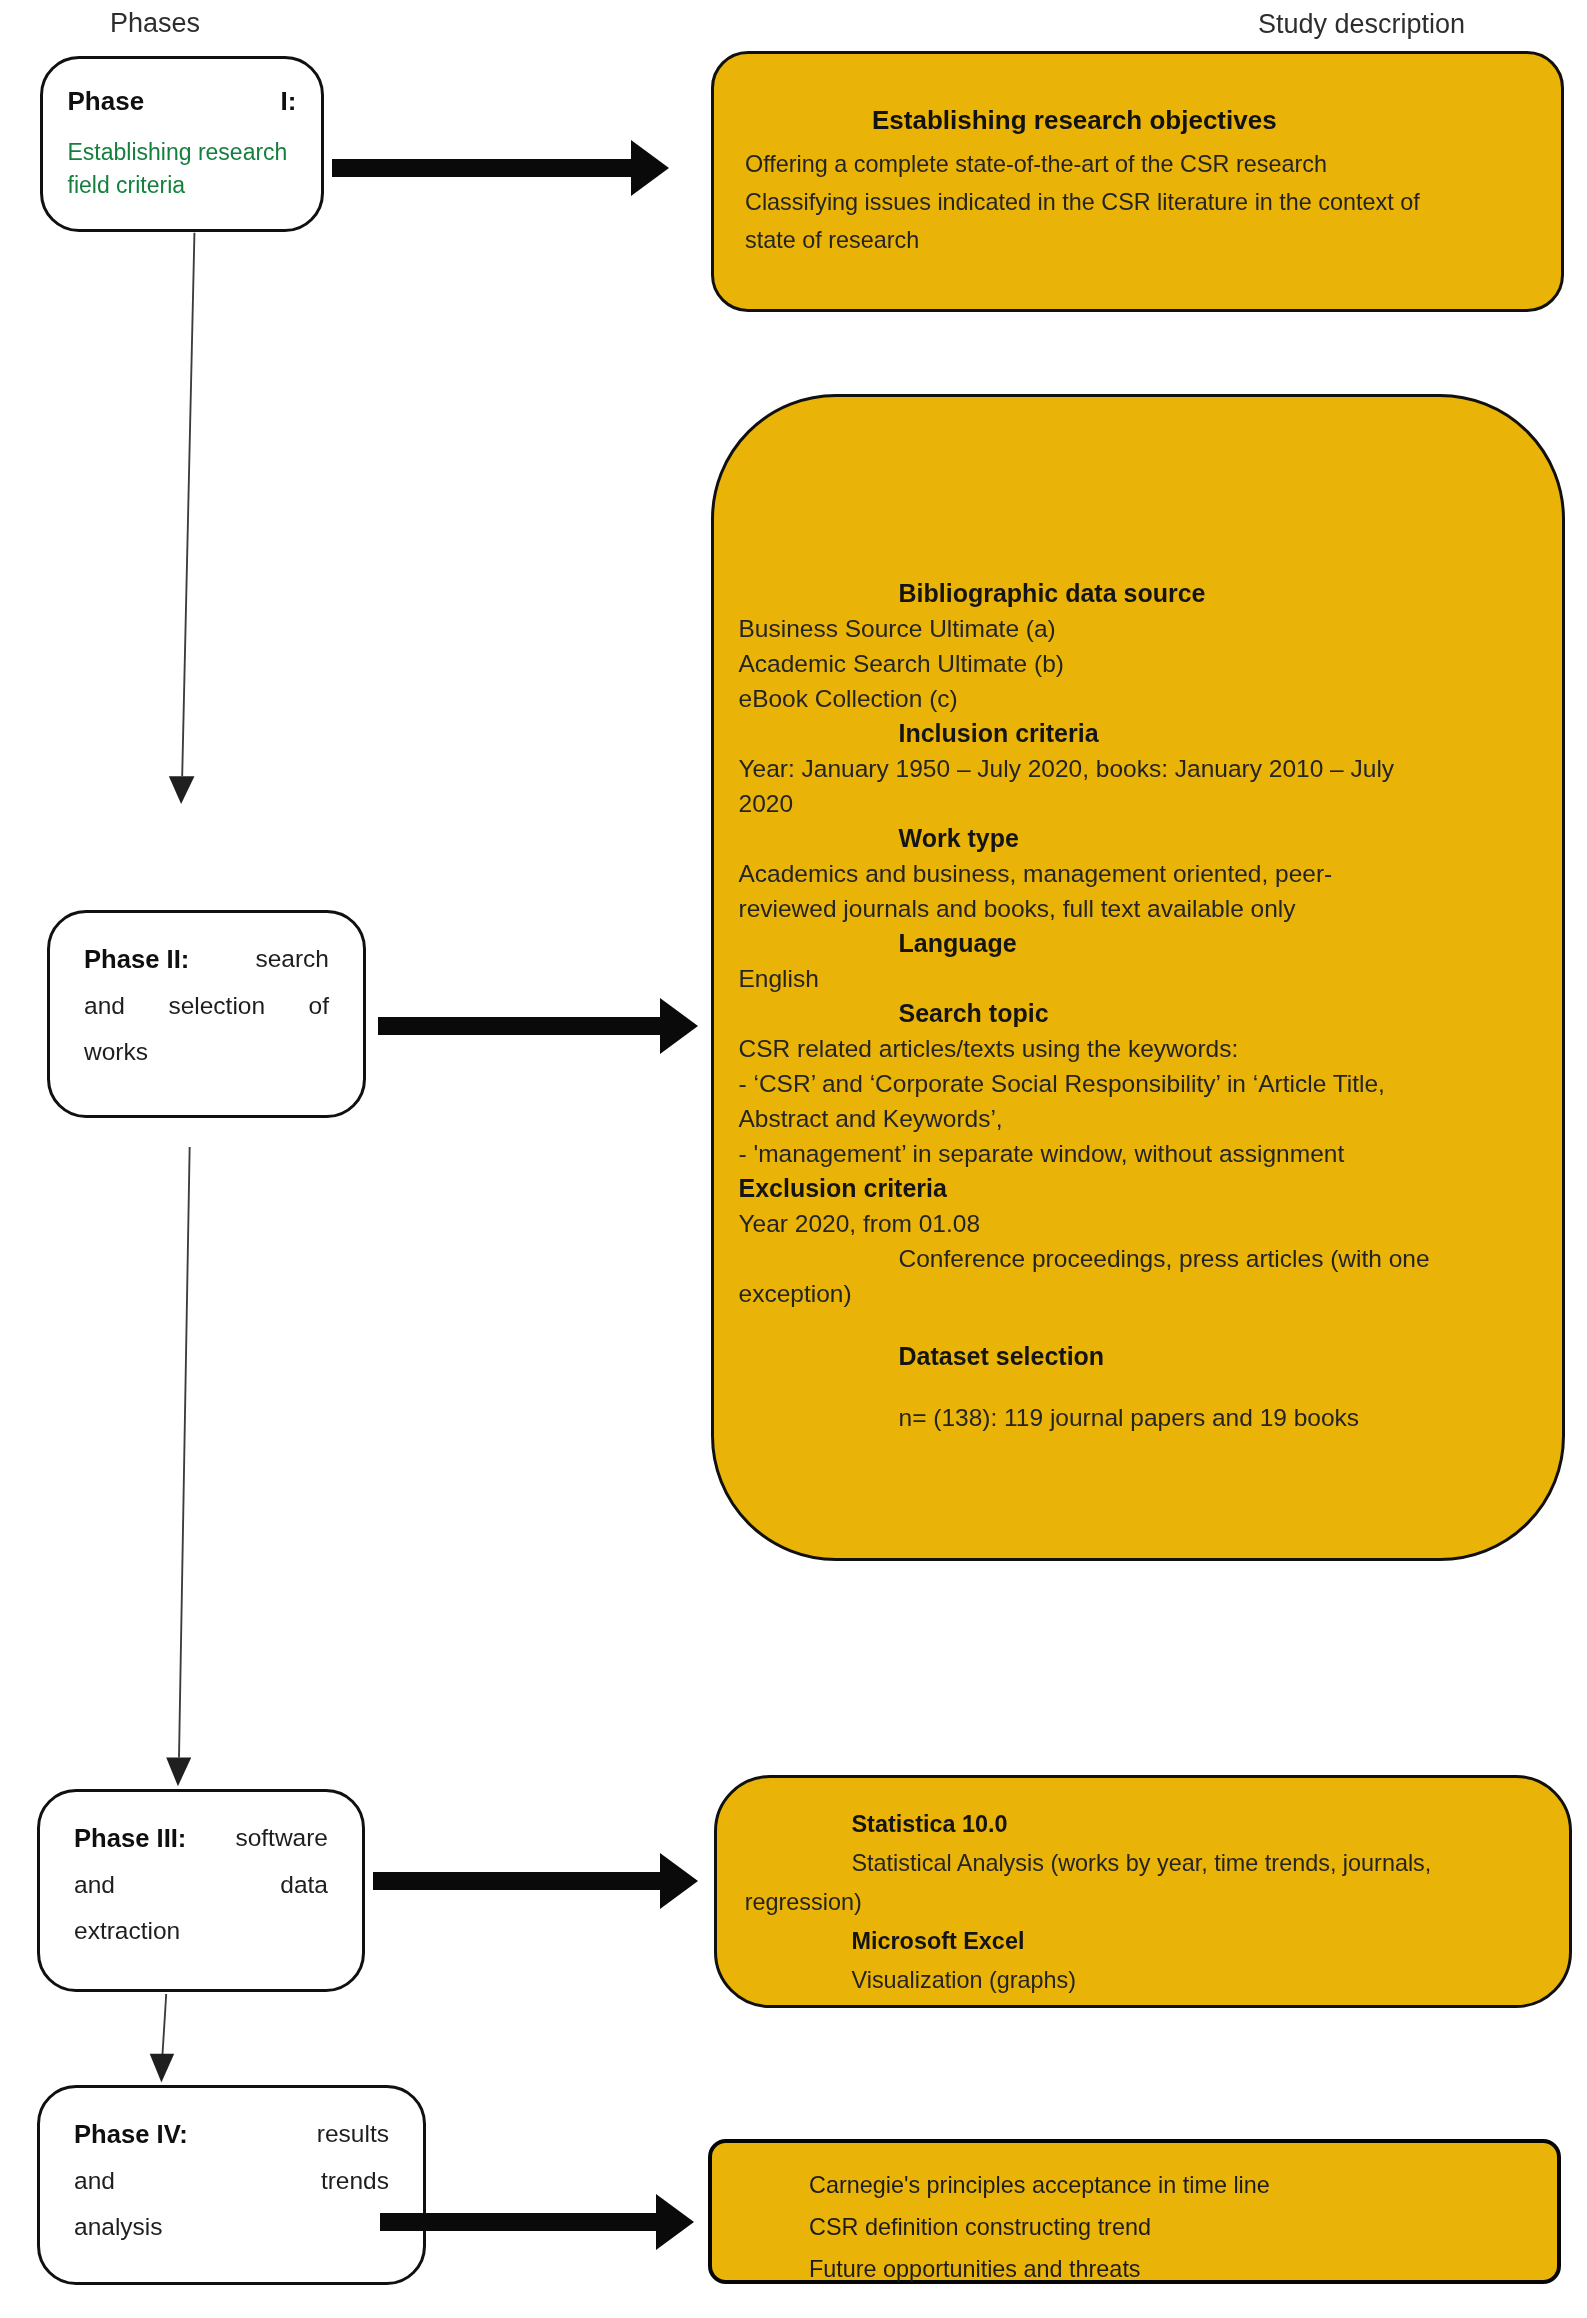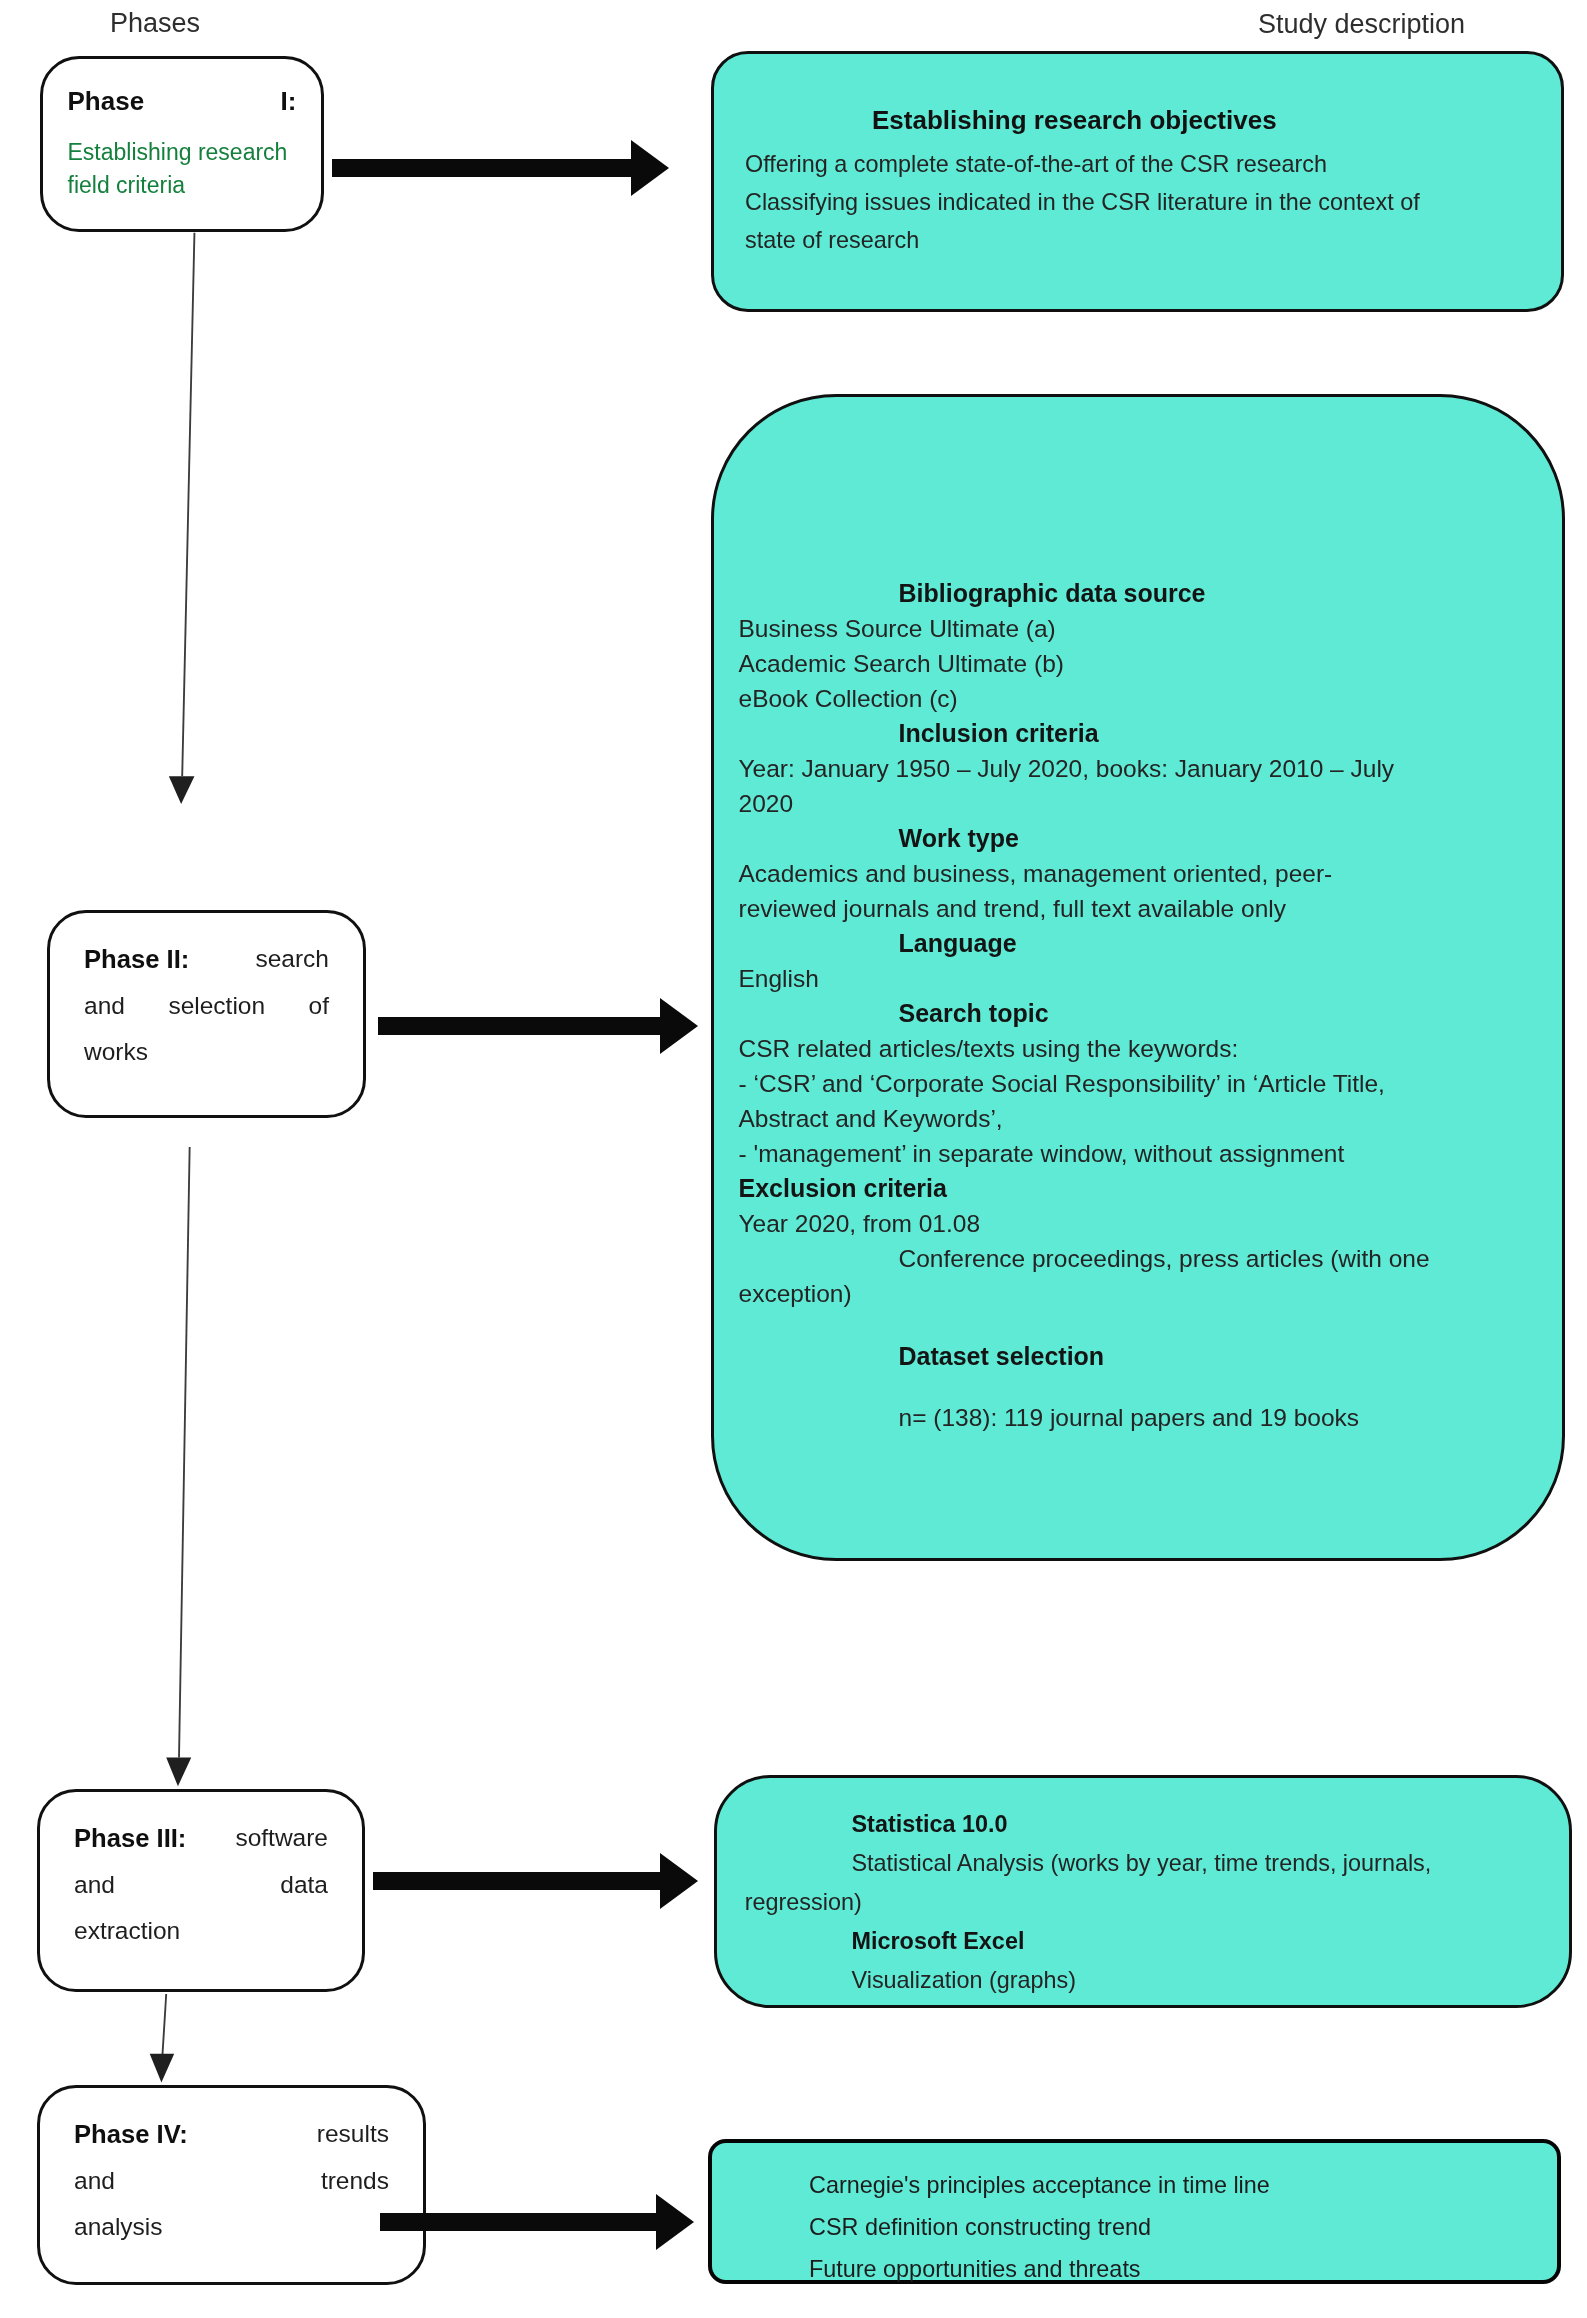--- a/index.html
+++ b/index.html
@@ -32,21 +32,21 @@
   .p1title{display:flex;justify-content:space-between;font-size:26px;font-weight:bold;color:#101010;}
   .p1body{margin-top:19px;}
   .p1body .tl{font-size:23px;line-height:33px;color:#15803d;}
   .prow{display:flex;justify-content:space-between;margin-bottom:18px;font-size:24.5px;color:#1e1e1e;}
   .prow.single{justify-content:flex-start;}
   .prow .b{font-weight:bold;color:#0f0f0f;font-size:25.6px;}
   
   .rbox{
     position:absolute;
     box-sizing:border-box;
-    background:#5eead4;
+    background:#eab308;
     border:3.7px solid #101010;
     border-radius:37px;
   }
   #box-a{left:711px;top:51px;width:853px;height:261px;padding:51px 31px 0;}
   #box-b{left:711px;top:394px;width:854px;height:1167px;padding:179px 24.5px 0;border-radius:125px;}
   #box-c{left:714px;top:1775px;width:858px;height:233px;padding:27px 24.5px 0;border-radius:56px;}
   #box-d{left:708px;top:2139px;width:853px;height:145px;padding:21px 21px 0 97px;border:4.8px solid #050505;border-radius:18px;}
   .rtitle{font-weight:bold;font-size:26px;color:#121212;margin:0 0 8.5px 127px;white-space:nowrap;}
   .tl{font-size:24.5px;line-height:35px;white-space:nowrap;color:#242424;}
   .tl.b{font-weight:bold;font-size:25px;color:#141414;}
@@ -146,21 +146,21 @@
   <div class="rbox" id="box-b">
       <div class="tl b ind">Bibliographic data source</div>
       <div class="tl">Business Source Ultimate (a)</div>
       <div class="tl">Academic Search Ultimate (b)</div>
       <div class="tl">eBook Collection (c)</div>
       <div class="tl b ind">Inclusion criteria</div>
       <div class="tl">Year: January 1950 – July 2020, books: January 2010 – July</div>
       <div class="tl">2020</div>
       <div class="tl b ind">Work type</div>
       <div class="tl">Academics and business, management oriented, peer-</div>
-      <div class="tl">reviewed journals and trend, full text available only</div>
+      <div class="tl">reviewed journals and books, full text available only</div>
       <div class="tl b ind">Language</div>
       <div class="tl">English</div>
       <div class="tl b ind">Search topic</div>
       <div class="tl">CSR related articles/texts using the keywords:</div>
       <div class="tl">- ‘CSR’ and ‘Corporate Social Responsibility’ in ‘Article Title,</div>
       <div class="tl">Abstract and Keywords’,</div>
       <div class="tl">- 'management’ in separate window, without assignment</div>
       <div class="tl b">Exclusion criteria</div>
       <div class="tl">Year 2020, from 01.08</div>
       <div class="tl ind">Conference proceedings, press articles (with one</div>

